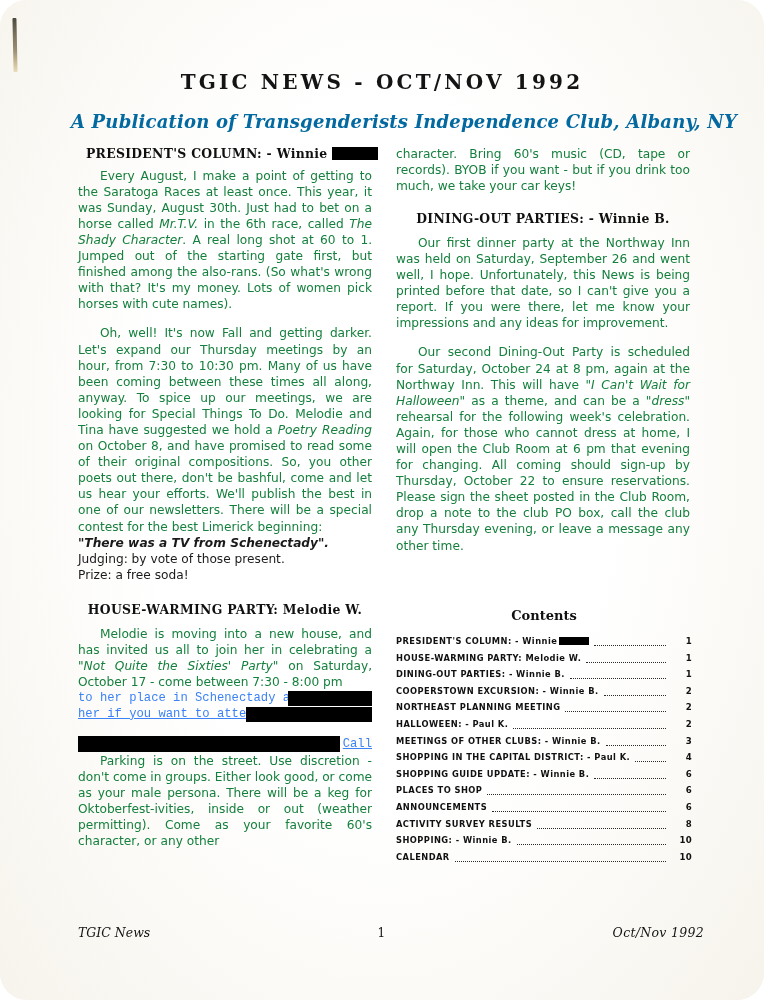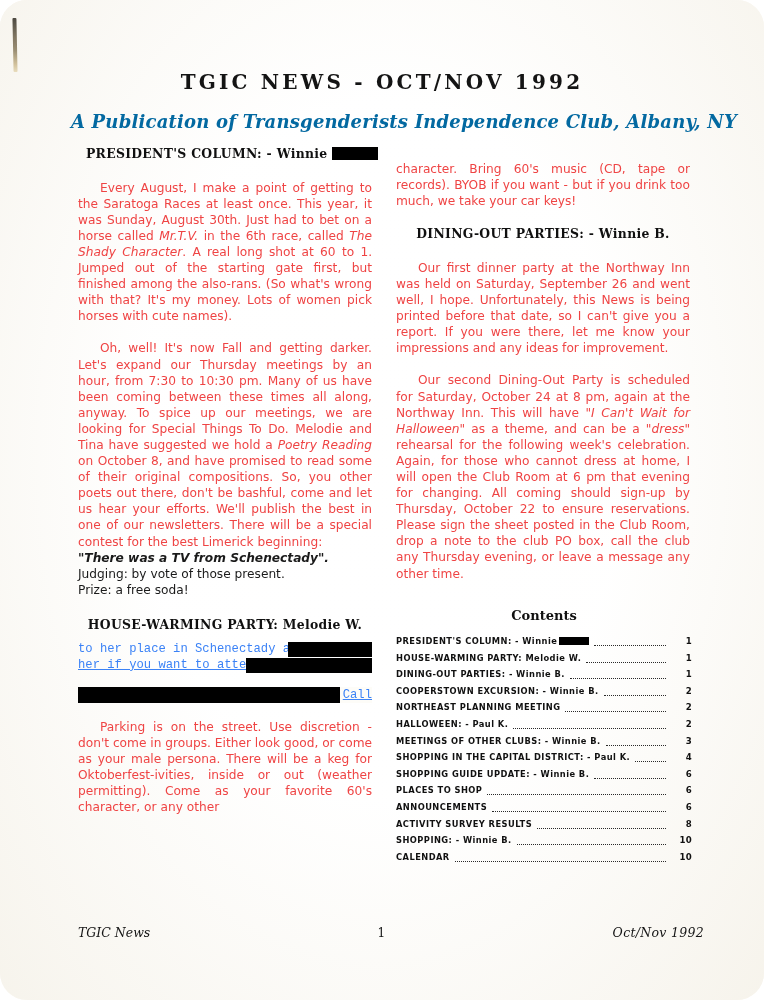--- a/index.html
+++ b/index.html
@@ -99,27 +99,27 @@
   }
   .sec-head .redact {
     display: inline-block;
     vertical-align: -2px;
     width: 46px;
     height: 13px;
     background: #000;
   }
 
   p.body {
-    margin: 16px 0 13px 0;
+    margin: 1px 0 13px 0;
     font-family: "DejaVu Sans", "Liberation Sans", sans-serif;
     font-size: 12.2px;
     line-height: 16.1px;
     text-align: justify;
     text-indent: 22px;
-    color: #ef4444;
+    color: #15803d;
     hyphens: none;
   }
   p.body.tight { margin-bottom: 0; }
   p.body.noindent { text-indent: 0; }
   p.body i, p.body em {
     font-style: italic;
   }
 
   .limerick-lines {
     font-family: "DejaVu Sans", "Liberation Sans", sans-serif;
@@ -270,20 +270,21 @@
       <p class="body tight"><span>Oh, well!  It's now Fall and getting darker. Let's expand our Thursday meetings by an hour, from 7:30 to 10:30 pm.  Many of us have been coming between these times all along, anyway.  To spice up our meetings, we are looking for Special Things To Do. Melodie and Tina have suggested we hold a </span><i>Poetry Reading</i><span> on October 8, and have promised to read some of their original compositions. So, you other poets out there, don't be bashful, come and let us hear your efforts.  We'll publish the best in one of our newsletters.  There will be a special contest for the best Limerick beginning:</span></p>
 
       <div class="limerick-lines">
         <div class="quote">"There was a TV from Schenectady".</div>
         <div>Judging: by vote of those present.</div>
         <div>Prize: a free soda!</div>
       </div>
 
       <div class="sec-head" style="margin-top:18px;margin-bottom:6px;">HOUSE-WARMING PARTY: Melodie W.</div>
 
+      <p class="body tight"><span>Melodie is moving into a new house, and has invited us all to join her in celebrating a </span><i>"Not Quite the Sixties' Party"</i><span> on Saturday, October 17 - come between 7:30 - 8:00 pm</span></p>
 
       <div class="redact-para">
         <div class="redact-line" id="rl1">
           <span>to her place in Schenectady at</span>
           <span class="bar"></span>
         </div>
         <div class="redact-line" id="rl3">
           <span class="u">her if you want to attend:</span>
           <span class="bar"></span>
         </div>

